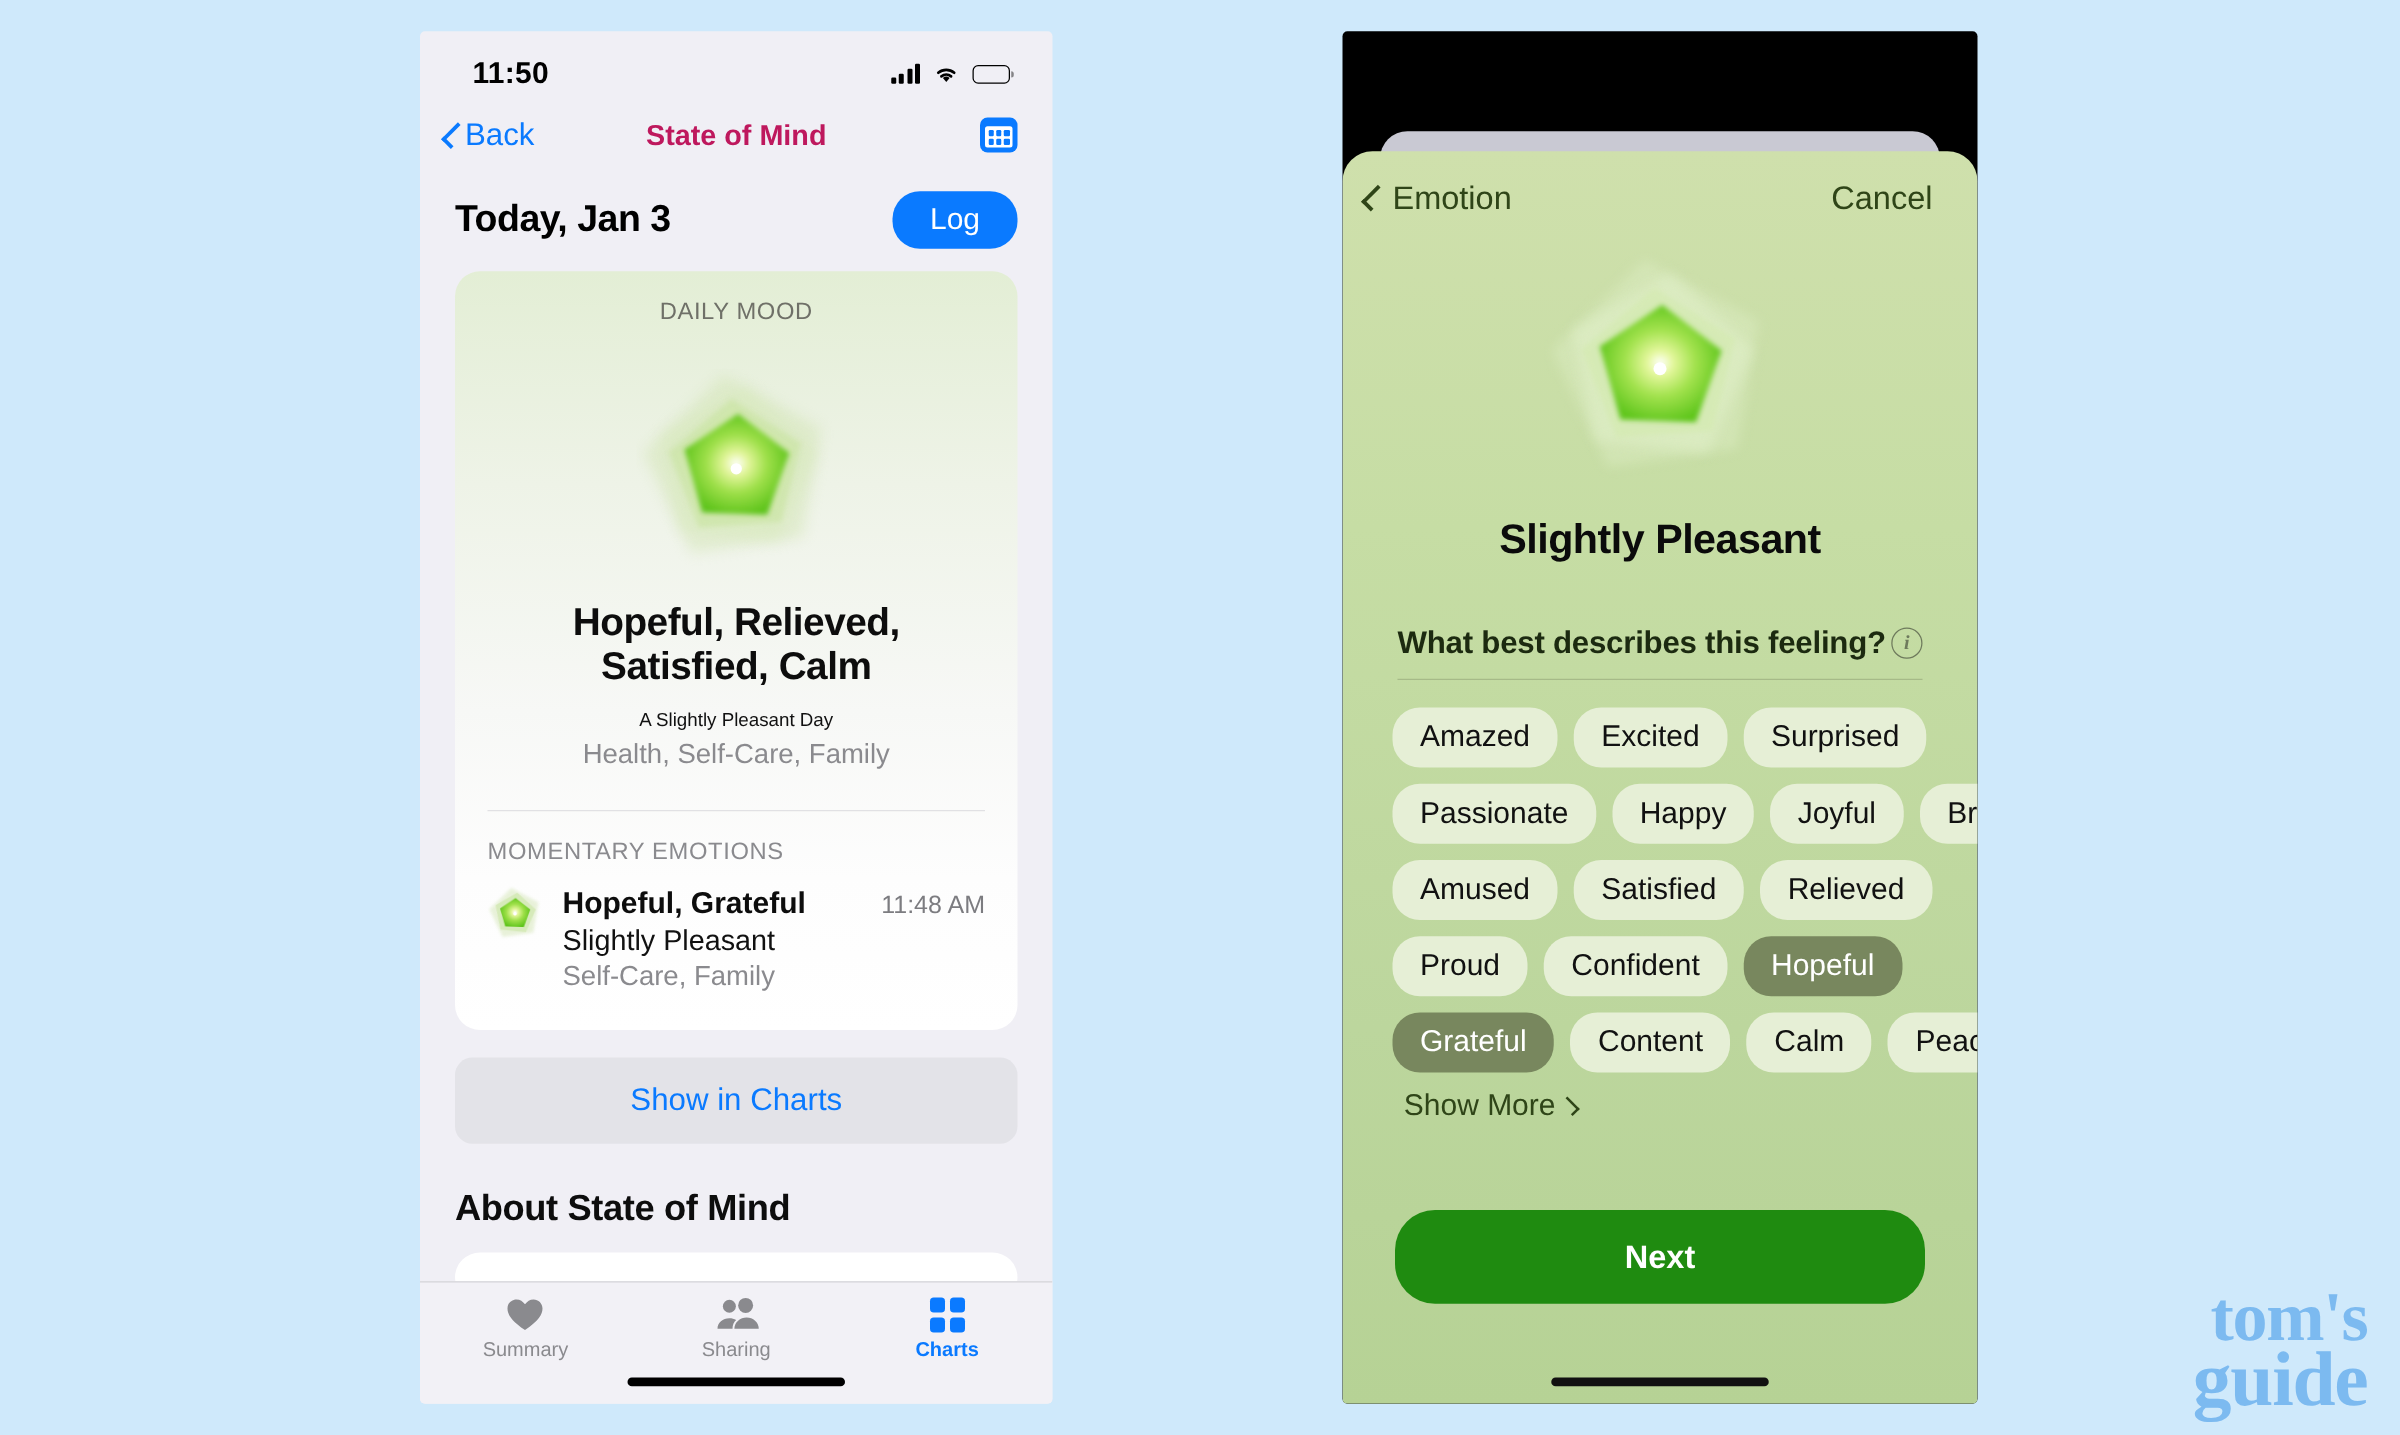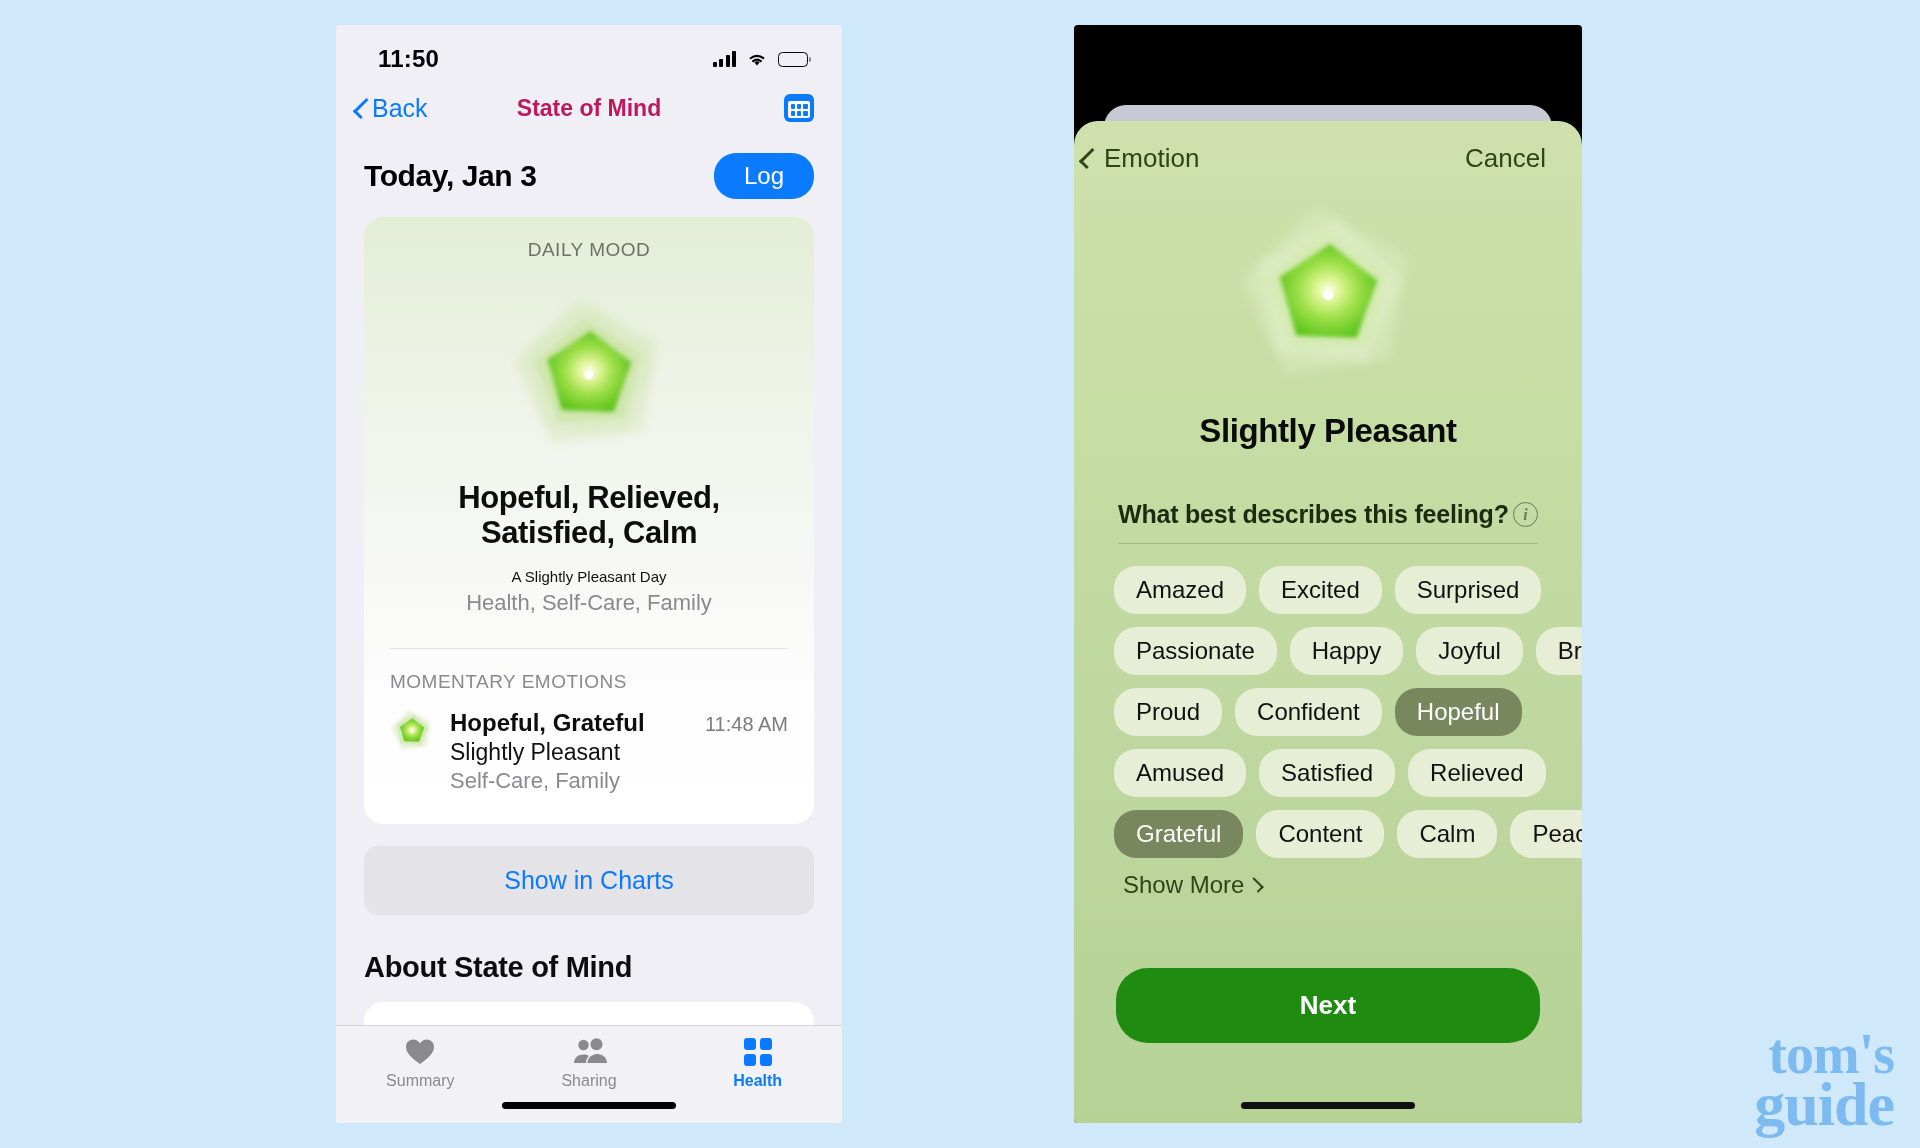--- a/index.html
+++ b/index.html
@@ -209,21 +209,21 @@
     height: 80px; background: #c9c9d3; border-radius: 22px 22px 0 0;
   }
   .r-sheet {
     position: absolute; left: 0; right: 0; top: 96px; bottom: 0;
     background: linear-gradient(to bottom, #cfe0ac 0%, #c6dda4 30%, #bcd69d 70%, #b6d295 100%);
     border-radius: 24px 24px 0 0;
     overflow: hidden;
   }
   .r-nav {
     display: flex; align-items: center; justify-content: space-between;
-    padding: 22px 36px 0 10px;
+    padding: 22px 36px 0 20px;
   }
   .r-back { display: flex; align-items: center; gap: 6px; color: #2f4518; font-size: 26px; cursor: pointer; }
   .chev-g {
     width: 11px; height: 19px;
     border-left: 3.4px solid #2f4518;
     border-bottom: 3.4px solid #2f4518;
     transform: rotate(45deg); margin-right: 3px;
   }
   .r-cancel { color: #2f4518; font-size: 26px; cursor: pointer; }
 
@@ -419,21 +419,21 @@
       </span>
       <span class="tab-label">Sharing</span>
     </div>
     <div class="tab active">
       <span class="grid-icon">
           <b></b>
           <b></b>
           <b></b>
           <b></b>
         </span>
-      <span class="tab-label">Health</span>
+      <span class="tab-label">Charts</span>
     </div>
   </div>
   <div class="home-indicator"></div>
 </div>
 
 <div class="phone" id="phone-right">
 
 
   <div class="r-backsheet"></div>
 
@@ -487,28 +487,28 @@
           <div class="chip">Excited</div>
           <div class="chip">Surprised</div>
         </div>
         <div class="chip-row">
           <div class="chip">Passionate</div>
           <div class="chip">Happy</div>
           <div class="chip">Joyful</div>
           <div class="chip">Brave</div>
         </div>
         <div class="chip-row">
+          <div class="chip">Amused</div>
+          <div class="chip">Satisfied</div>
+          <div class="chip">Relieved</div>
+        </div>
+        <div class="chip-row">
           <div class="chip">Proud</div>
           <div class="chip">Confident</div>
           <div class="chip selected">Hopeful</div>
-        </div>
-        <div class="chip-row">
-          <div class="chip">Amused</div>
-          <div class="chip">Satisfied</div>
-          <div class="chip">Relieved</div>
         </div>
         <div class="chip-row">
           <div class="chip selected">Grateful</div>
           <div class="chip">Content</div>
           <div class="chip">Calm</div>
           <div class="chip">Peaceful</div>
         </div>
         <div class="show-more">
           <span>Show More</span>
           <span class="chev-r"></span>

